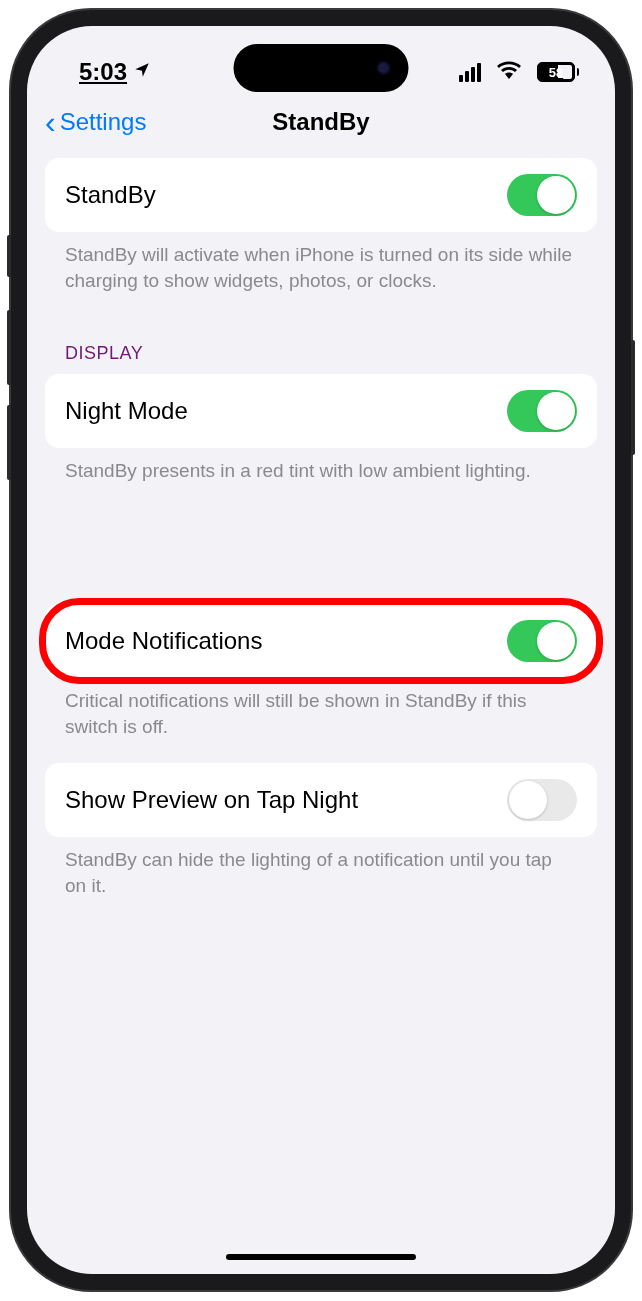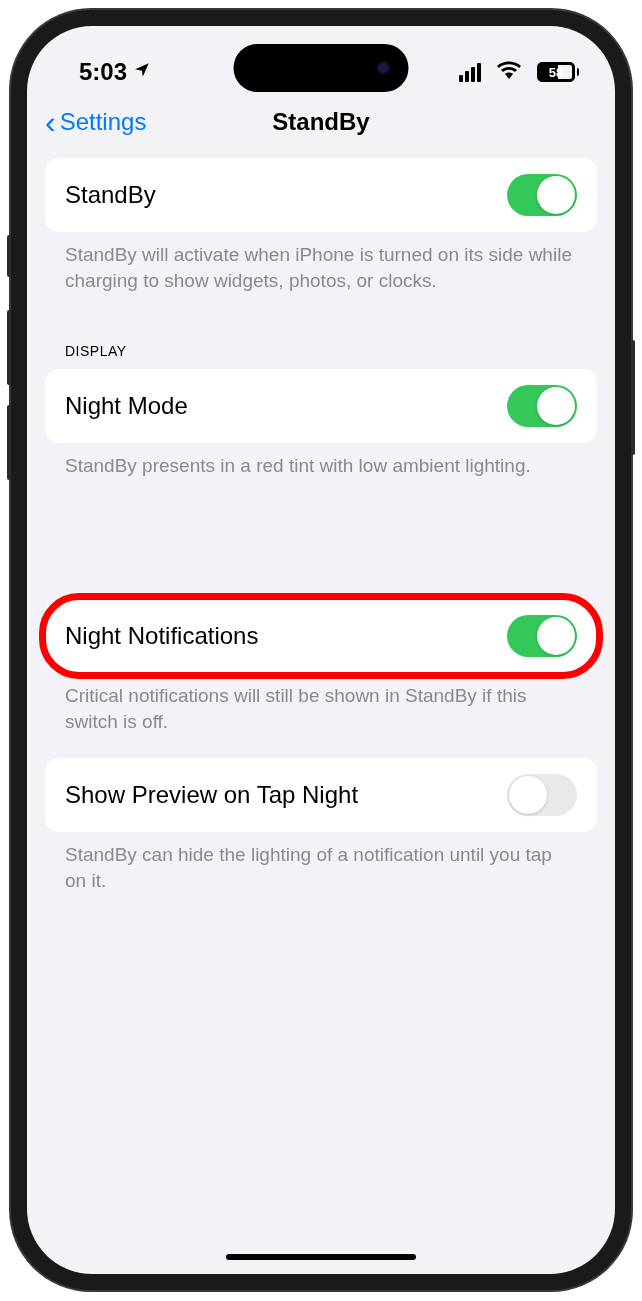--- a/index.html
+++ b/index.html
@@ -88,20 +88,21 @@
       background: #1a1a3c;
       border-radius: 50%;
       border: 2px solid #0a0a2a;
     }
     .status-bar {
       display: flex;
       justify-content: space-between;
       align-items: center;
       padding: 22px 36px 0 52px;
       height: 70px;
+      text-decoration: underline;
     }
     .status-left {
       display: flex;
       align-items: center;
       gap: 6px;
       font-size: 24px;
       font-weight: 600;
     }
     .location-icon {
       font-size: 20px;
@@ -191,22 +192,22 @@
       font-size: 24px;
       font-weight: 600;
     }
     .content {
       padding: 0 18px;
     }
     .section {
       margin-bottom: 16px;
     }
     .section-header {
-      font-size: 14px;
-      color: #000000;
+      font-size: 18px;
+      color: #701a75;
       text-transform: uppercase;
       padding: 10px 20px 10px 20px;
       letter-spacing: 0.5px;
     }
     .cell {
       background: #fff;
       border-radius: 14px;
       padding: 16px 20px;
       display: flex;
       justify-content: space-between;
@@ -351,21 +352,21 @@
             <div class="toggle-knob"></div>
           </div>
         </div>
         <div class="section-footer">StandBy presents in a red tint with low ambient lighting.</div>
       </div>
 
       <div class="spacer-large"></div>
 
       <div class="section">
         <div class="cell cell-highlighted">
-          <span class="cell-label">Night Notifications</span>
+          <span class="cell-label">Mode Notifications</span>
           <div class="toggle toggle-on">
             <div class="toggle-knob"></div>
           </div>
         </div>
         <div class="section-footer">Critical notifications will still be shown in StandBy if this switch is off.</div>
 
         <div class="cell">
           <span class="cell-label">Show Preview on Tap Night</span>
           <div class="toggle toggle-off">
             <div class="toggle-knob"></div>

